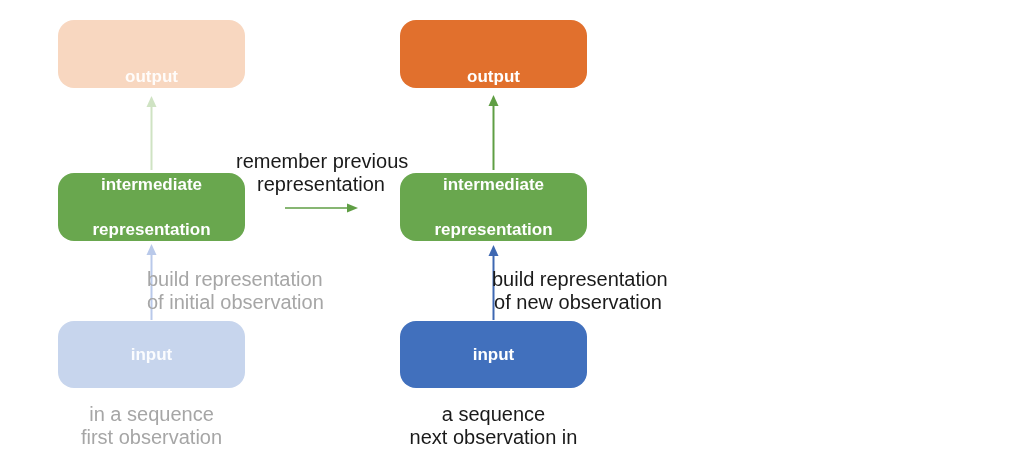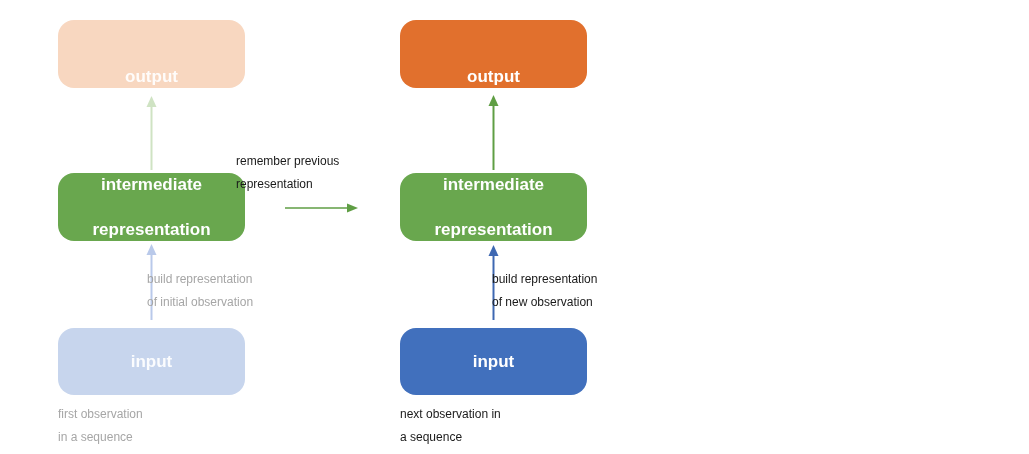--- a/index.html
+++ b/index.html
@@ -38,25 +38,26 @@
     line-height: 23px;
     text-align: center;
   }
   .box.faded {
     color: rgba(255,255,255,0.92);
   }
   .col-left  { left: 58px; }
   .col-right { left: 400px; }
   .row-output       { top: 20px; justify-content: flex-end; }
   .row-intermediate { top: 173px; justify-content: space-between; }
-  .row-input        { top: 328px; height: 67px; }
+  .row-input        { top: 321px; height: 67px; }
   .annotation {
     position: absolute;
-    font-size: 12px;
+    font-size: 20px;
     line-height: 23px;
+    text-align: center;
     white-space: nowrap;
   }
   .ann-center { left: 236px; top: 150px; width: 170px; }
   .ann-build-left  { left: 147px; top: 268px; width: 172px; }
   .ann-build-right { left: 492px; top: 268px; width: 172px; }
   .caption-left  { left: 58px;  top: 403px; width: 187px; }
   .caption-right { left: 400px; top: 403px; width: 187px; }
 </style>
 </head>
 <body>
@@ -103,22 +104,22 @@
   <div class="box faded col-left row-input" style="background-color: rgb(199, 213, 237);">
     <div>input</div>
   </div>
 
   <div class="annotation ann-build-left" style="color: rgb(166, 166, 166);">
     <div>build representation</div>
     <div>of initial observation</div>
   </div>
 
   <div class="annotation caption-left" style="color: rgb(166, 166, 166);">
+    <div>in a sequence</div>
     <div>first observation</div>
-    <div>in a sequence</div>
   </div>
 
   <div class="annotation ann-center" style="color: rgb(26, 26, 26);">
     <div>remember previous</div>
     <div>representation</div>
   </div>
 
   <div class="box col-right row-output" style="background-color: rgb(225, 112, 45);">
     <div>output</div>
   </div>
@@ -131,17 +132,17 @@
   <div class="box col-right row-input" style="background-color: rgb(65, 112, 189);">
     <div>input</div>
   </div>
 
   <div class="annotation ann-build-right" style="color: rgb(26, 26, 26);">
     <div>build representation</div>
     <div>of new observation</div>
   </div>
 
   <div class="annotation caption-right" style="color: rgb(26, 26, 26);">
+    <div>a sequence</div>
     <div>next observation in</div>
-    <div>a sequence</div>
   </div>
 
 </div>
 
 </body></html>

